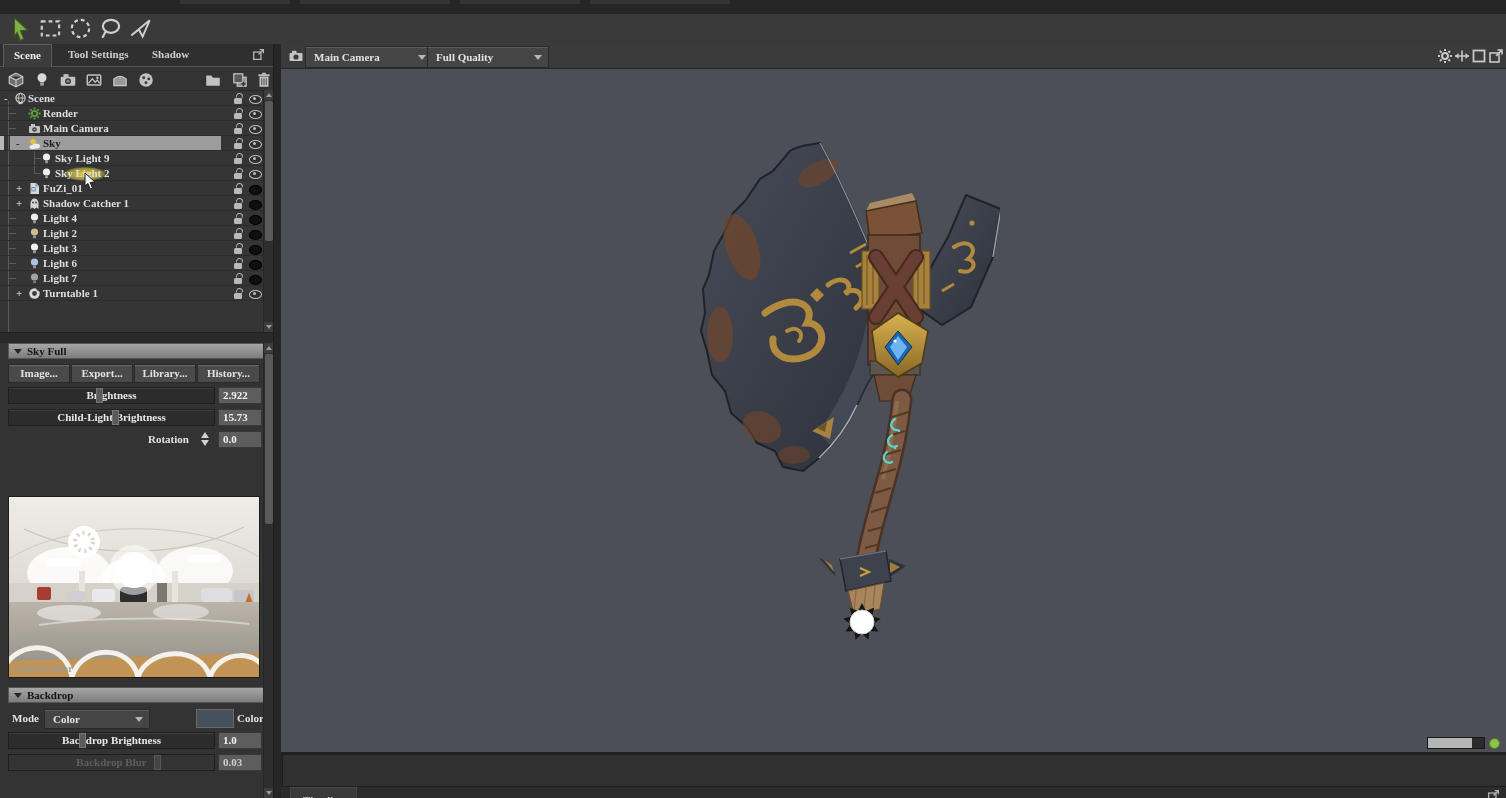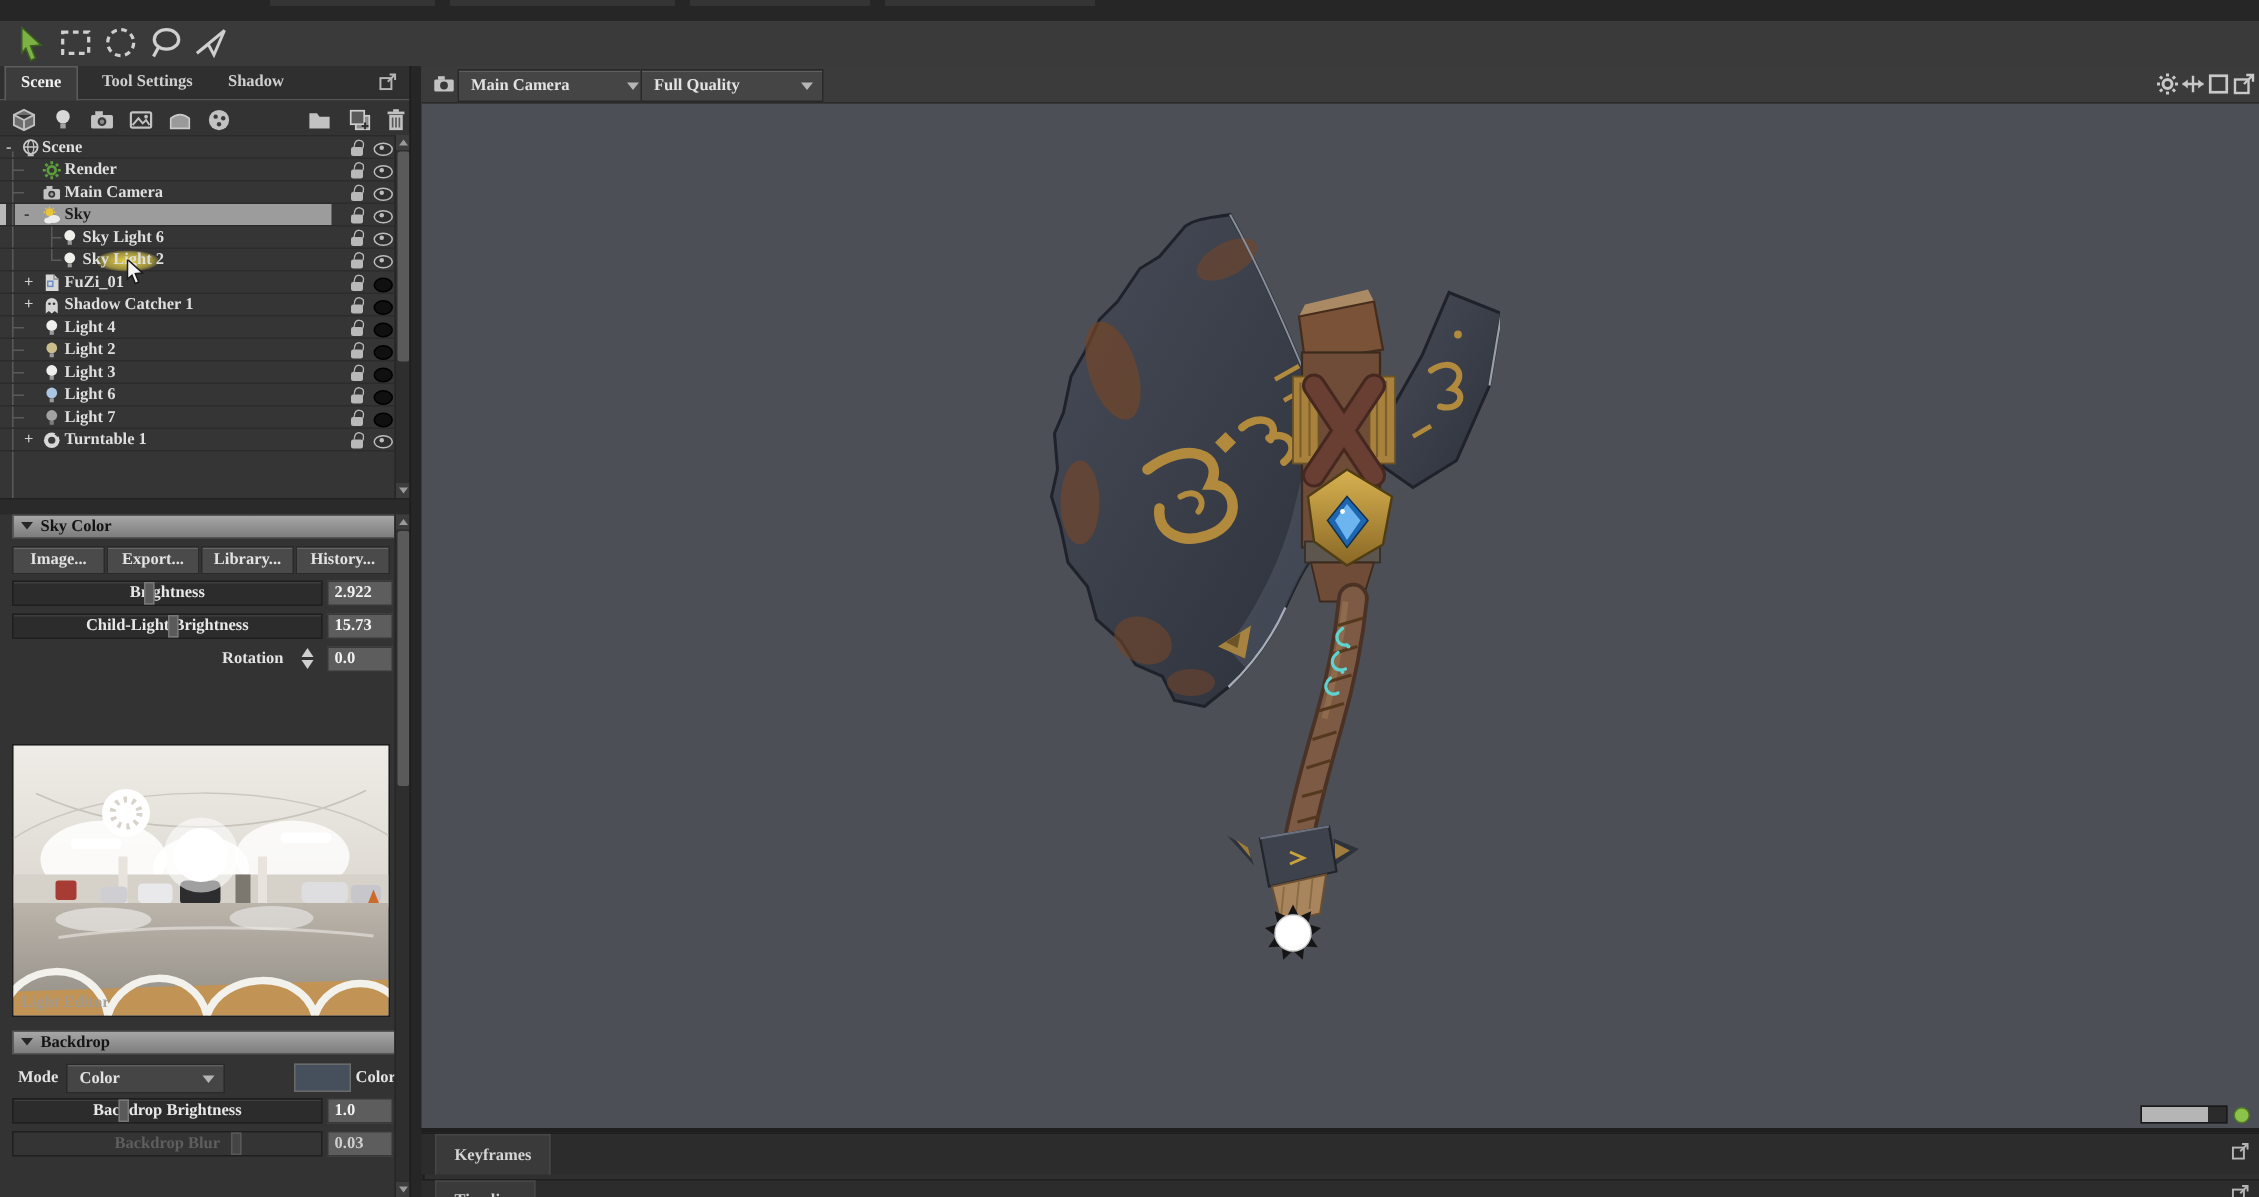--- a/index.html
+++ b/index.html
@@ -261,21 +261,21 @@
             <span class="eye-open"></span>
           </span>
       </div>
 
       <div class="trow d2">
         <span class="guide" style="left:34px;top:7px;width:7px;height:1px"></span>
         <svg class="ticon" viewBox="0 0 13 13">
             <circle cx="6.5" cy="5" r="3.6" fill="#efefec"></circle>
             <rect x="5.1" y="8.6" width="2.8" height="2.6" fill="#9a9a9a"></rect>
           </svg>
-        <span class="tlabel">Sky Light 6</span>
+        <span class="tlabel">Sky Light 9</span>
         <span class="lockcol">
             <span class="lock"></span>
           </span>
         <span class="eyecol">
             <span class="eye-open"></span>
           </span>
       </div>
 
       <div class="trow d2">
         <span class="guide" style="left:34px;top:7px;width:7px;height:1px"></span>
@@ -423,21 +423,21 @@
     <div class="sbar" style="left:263px;top:46px;height:242px">
       <div class="sbtn up" style="top:0"></div>
       <div class="sthumb" style="top:11px;height:140px"></div>
       <div class="sbtn dn" style="bottom:0"></div>
     </div>
 
     <div class="splitter"></div>
 
     <div class="props">
 
-      <div class="phead" style="top:0"><span class="tri"></span><span>Sky Color</span></div>
+      <div class="phead" style="top:0"><span class="tri"></span><span>Sky Full</span></div>
 
       <div class="pbtn" style="left:8px;top:21px;width:60px">Image...</div>
       <div class="pbtn" style="left:71px;top:21px;width:60px">Export...</div>
       <div class="pbtn" style="left:134px;top:21px;width:60px">Library...</div>
       <div class="pbtn" style="left:197px;top:21px;width:61px">History...</div>
 
       <div class="sliderbar" style="left:8px;top:44px;width:205px">
         <span>Brightness</span>
         <span class="shandle" style="left:87px"></span>
       </div>
@@ -650,27 +650,20 @@
     </svg>
 
     <div class="progress">
         <div class="fill" style="width:78%"></div>
       </div>
     <div class="statusdot"></div>
   </div>
 
   <div class="abs botgap"></div>
 
-  <div class="abs bbar" style="top:755px;height:27px">
-    <div class="btab">Keyframes</div>
-    <svg class="bpop popout" viewBox="0 0 16 16">
-        <rect x="2" y="5" width="9" height="9" fill="none" stroke="#b5b5b5" stroke-width="1.6"></rect>
-        <path d="M8,8 L14,2 M9.5,2 H14 V6.5" stroke="#b5b5b5" stroke-width="1.6" fill="none"></path>
-      </svg>
-  </div>
   <div class="abs bbar" style="top:786px;height:12px">
     <div class="btab" style="height:24px">Timeline</div>
     <svg class="bpop popout" style="top:2px" viewBox="0 0 16 16">
         <rect x="2" y="5" width="9" height="9" fill="none" stroke="#b5b5b5" stroke-width="1.6"></rect>
         <path d="M8,8 L14,2 M9.5,2 H14 V6.5" stroke="#b5b5b5" stroke-width="1.6" fill="none"></path>
       </svg>
   </div>
 
 </div>
 

